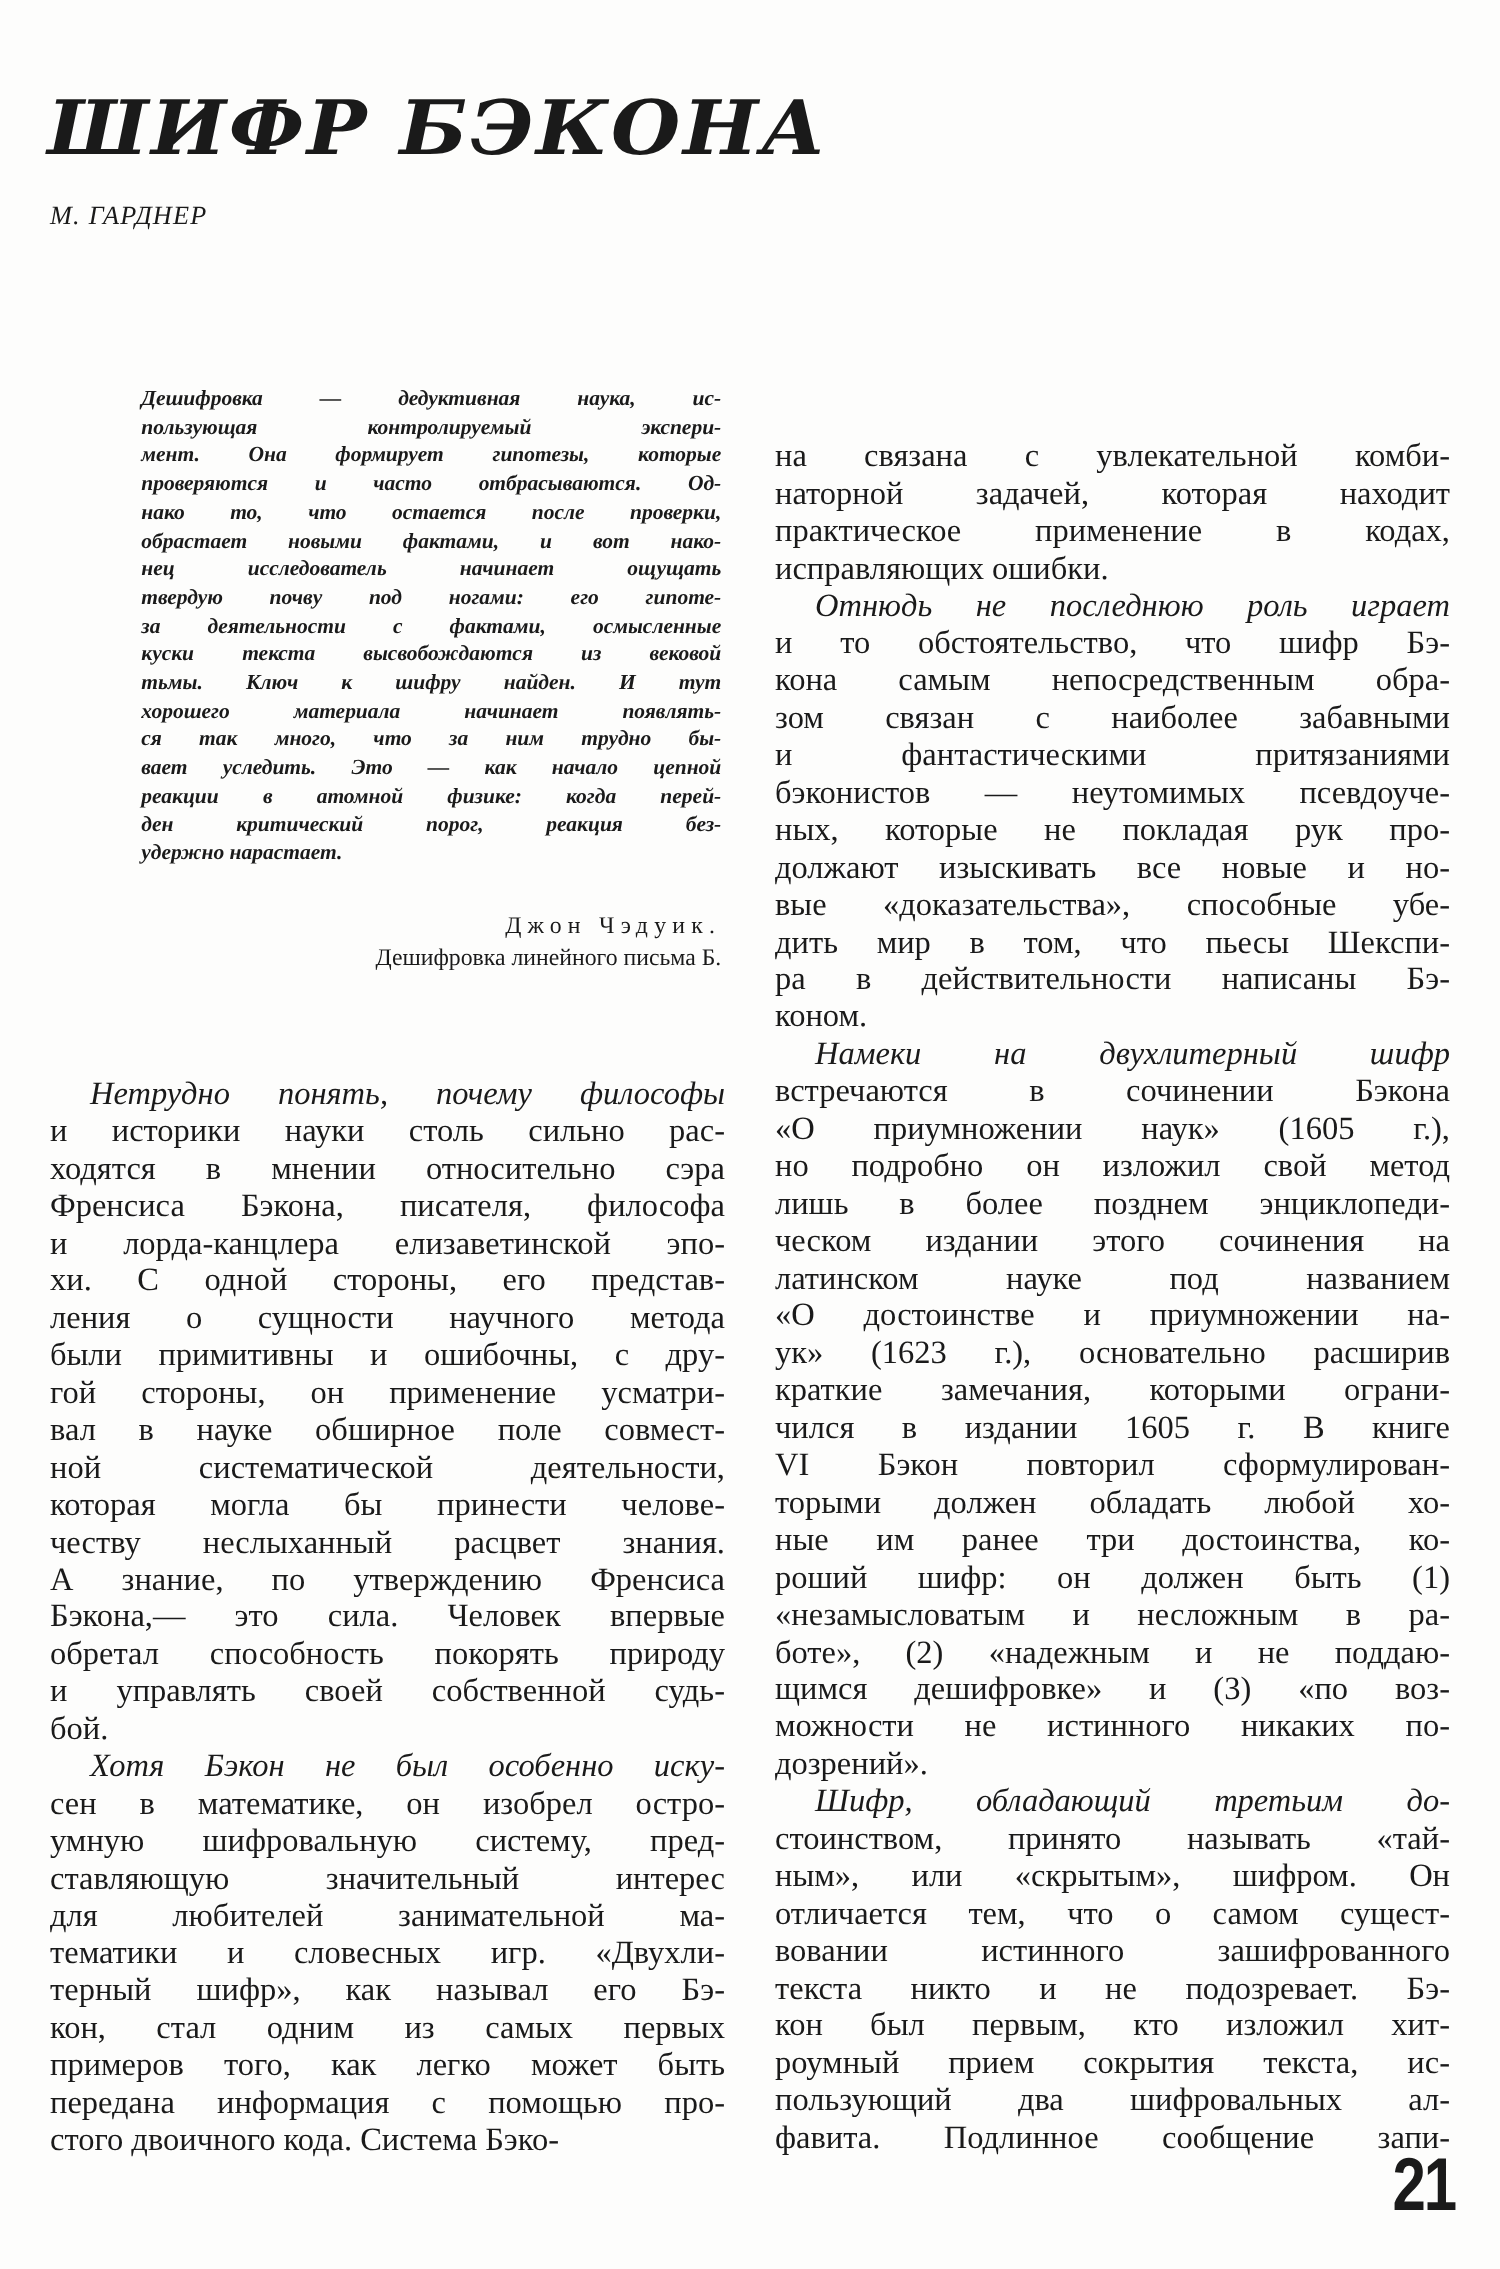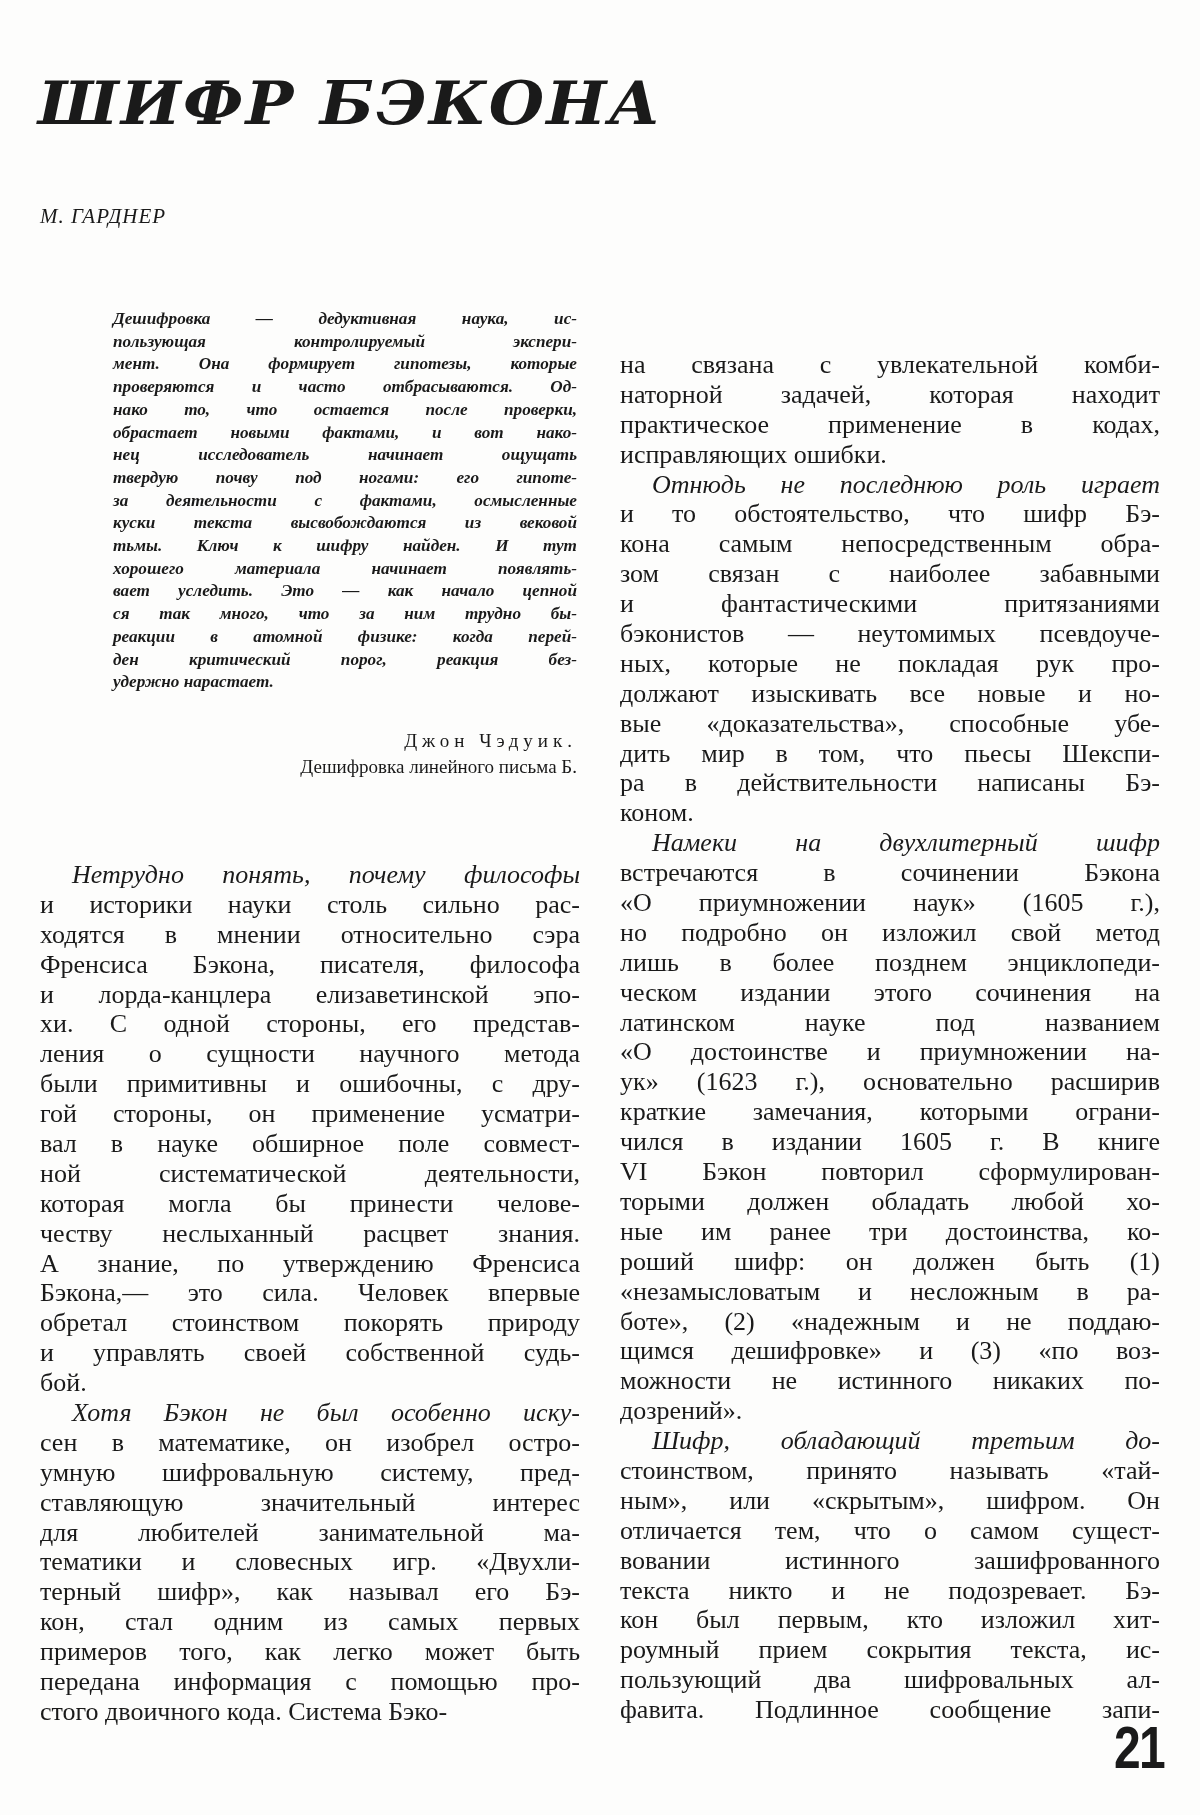--- a/index.html
+++ b/index.html
@@ -8,21 +8,21 @@
     color: #1a1a1a; font-family: "DejaVu Serif", serif;
   }
   .title {
     position: absolute; left: 38px; top: 28px;
     font-family: "DejaVu Serif", serif; font-style: italic; font-weight: bold;
     font-size: 60px; letter-spacing: 2px; line-height: 70px; white-space: nowrap;
     transform: scaleX(1.06); transform-origin: left top;
   }
   .author {
     position: absolute; left: 40px; top: 160px;
-    font-family: "Liberation Serif", serif; font-style: italic; font-size: 21px; letter-spacing: 1px; margin-top: 44px;
+    font-family: "Liberation Serif", serif; font-style: italic; font-size: 21px; letter-spacing: 1px;
   }
   .epigraph {
     position: absolute; left: 113px; top: 308px; width: 464px;
     font-family: "Liberation Serif", serif; font-style: italic; font-weight: bold;
     font-size: 17.2px; line-height: 22.7px;
   }
   .epigraph .ln { display: block; text-align: justify; text-align-last: justify; white-space: nowrap; }
   .epigraph .ln.last { text-align-last: left; }
   .source { position: absolute; left: 113px; top: 728px; width: 464px; text-align: right;
     font-family: "Liberation Serif", serif; font-size: 19px; line-height: 26px; }
@@ -54,22 +54,22 @@
     <span class="ln">мент. Она формирует гипотезы, которые</span>
     <span class="ln">проверяются и часто отбрасываются. Од-</span>
     <span class="ln">нако то, что остается после проверки,</span>
     <span class="ln">обрастает новыми фактами, и вот нако-</span>
     <span class="ln">нец исследователь начинает ощущать</span>
     <span class="ln">твердую почву под ногами: его гипоте-</span>
     <span class="ln">за деятельности с фактами, осмысленные</span>
     <span class="ln">куски текста высвобождаются из вековой</span>
     <span class="ln">тьмы. Ключ к шифру найден. И тут</span>
     <span class="ln">хорошего материала начинает появлять-</span>
+    <span class="ln">ся так много, что за ним трудно бы-</span>
     <span class="ln">вает уследить. Это — как начало цепной</span>
-    <span class="ln">ся так много, что за ним трудно бы-</span>
     <span class="ln">реакции в атомной физике: когда перей-</span>
     <span class="ln">ден критический порог, реакция без-</span>
     <span class="ln last">удержно нарастает.</span>
   </div>
 <div class="source">
   <div class="auth">Джон Чэдуик.</div>
   <div>Дешифровка линейного письма Б.</div>
 </div>
 
 <div class="col left" id="col-left">
@@ -82,21 +82,21 @@
       <span class="ln">хи. С одной стороны, его представ-</span>
       <span class="ln">ления о сущности научного метода</span>
       <span class="ln">были примитивны и ошибочны, с дру-</span>
       <span class="ln">гой стороны, он применение усматри-</span>
       <span class="ln">вал в науке обширное поле совмест-</span>
       <span class="ln">ной систематической деятельности,</span>
       <span class="ln">которая могла бы принести челове-</span>
       <span class="ln">честву неслыханный расцвет знания.</span>
       <span class="ln">А знание, по утверждению Френсиса</span>
       <span class="ln">Бэкона,— это сила. Человек впервые</span>
-      <span class="ln">обретал стоинством покорять природу</span>
+      <span class="ln">обретал способность покорять природу</span>
       <span class="ln">и управлять своей собственной судь-</span>
       <span class="ln last">бой.</span>
     </div>
     <div>
       <span class="ln first">Хотя Бэкон не был особенно иску-</span>
       <span class="ln">сен в математике, он изобрел остро-</span>
       <span class="ln">умную шифровальную систему, пред-</span>
       <span class="ln">ставляющую значительный интерес</span>
       <span class="ln">для любителей занимательной ма-</span>
       <span class="ln">тематики и словесных игр. «Двухли-</span>

